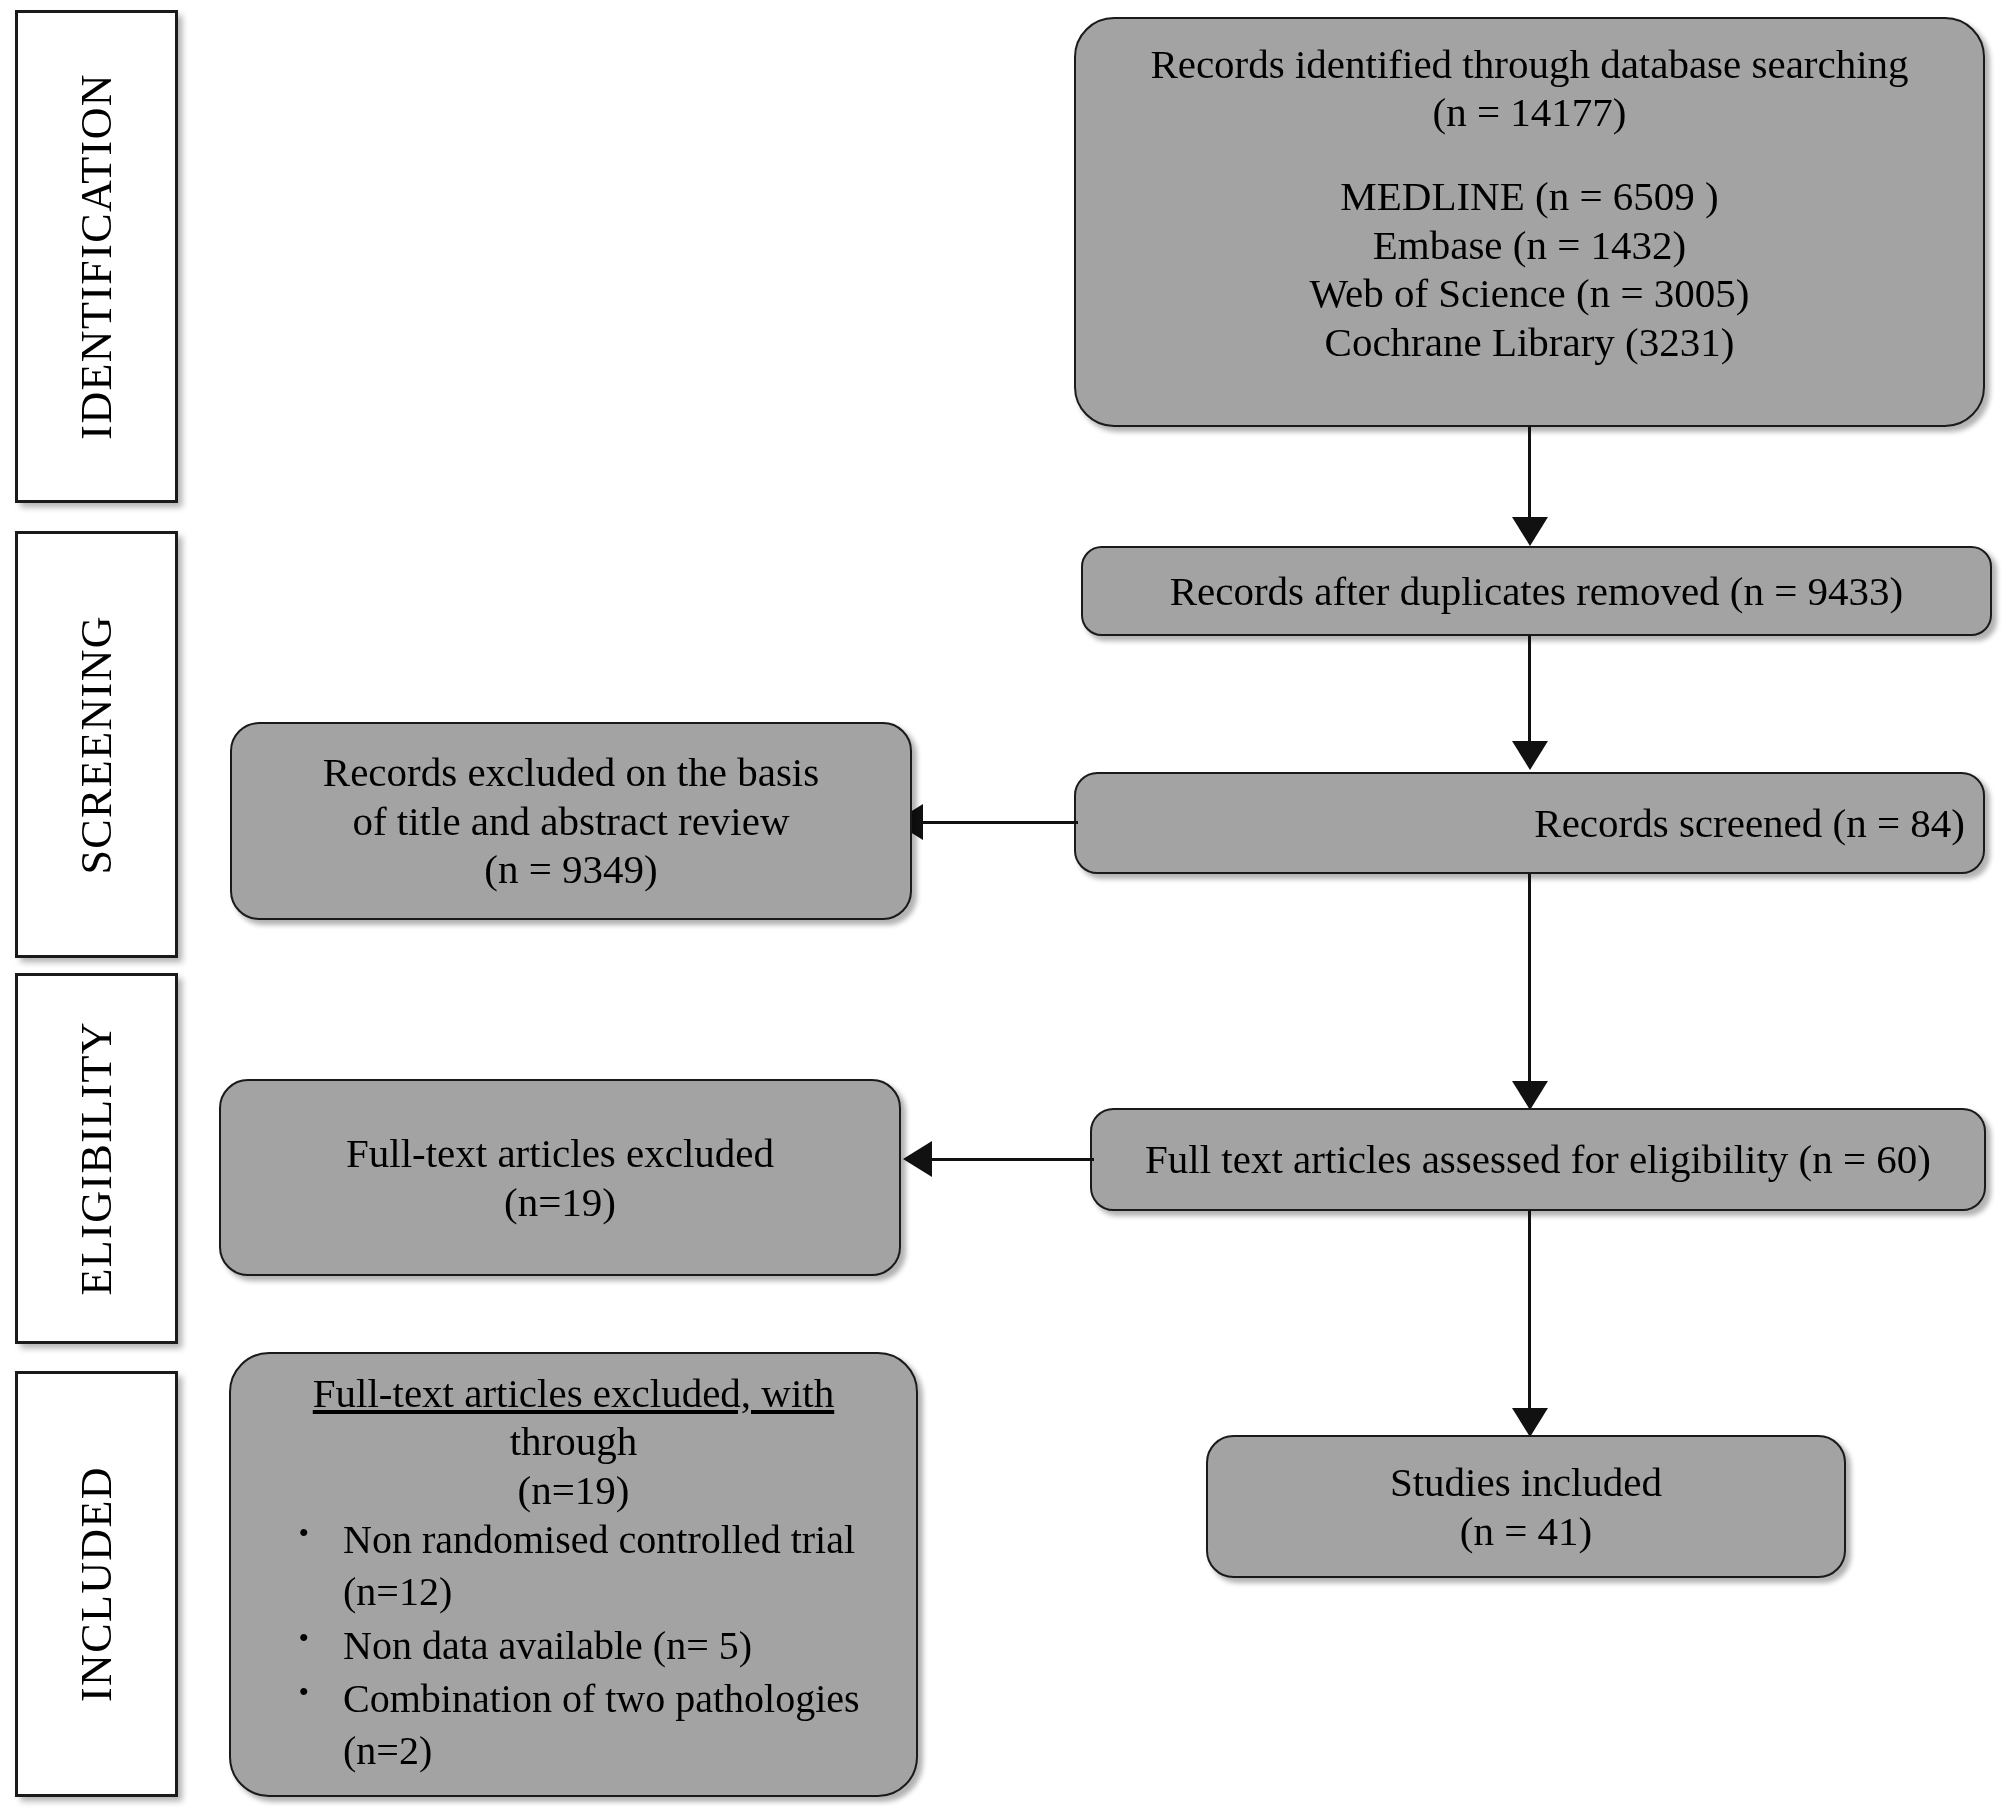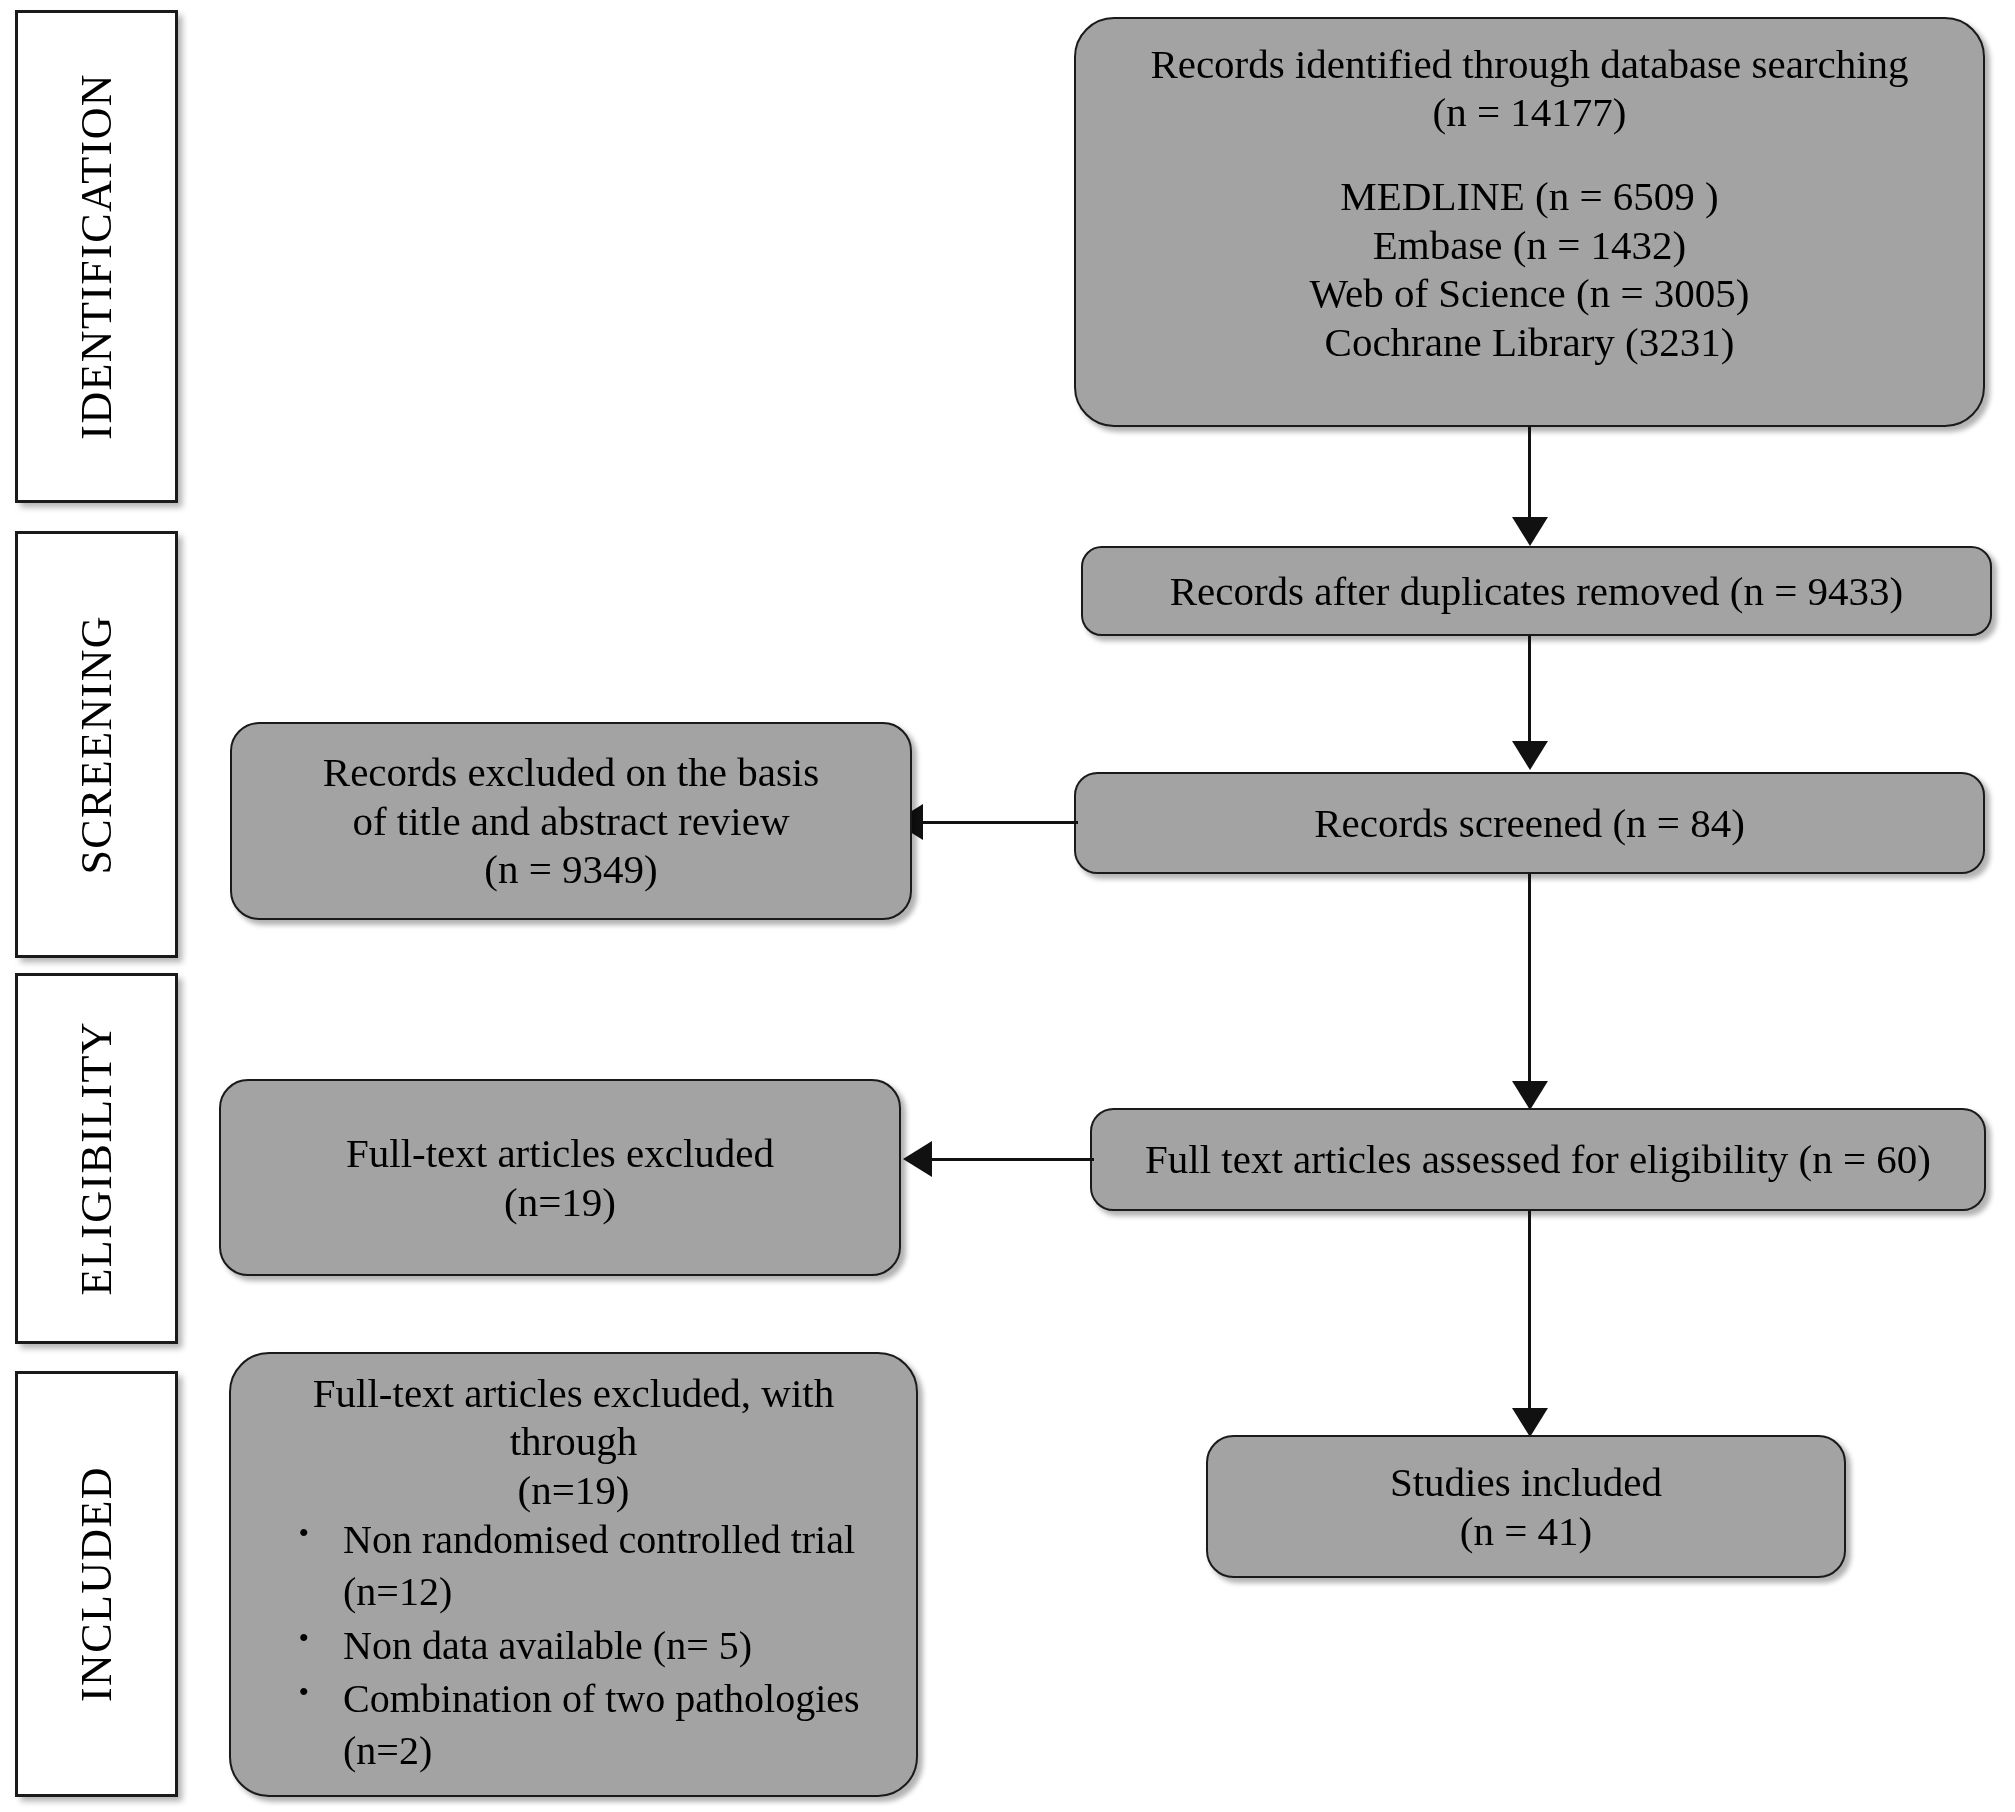--- a/index.html
+++ b/index.html
@@ -58,20 +58,21 @@
     text-align: center;
     padding: 6.9px 18px;
   }
   .flow-box .line {
     font-size: 41px;
     line-height: 1.18;
     white-space: nowrap;
   }
   .flow-box .line.wrap {
     white-space: normal;
+    text-decoration: underline;
   }
   .flow-box .spacer {
     height: 36px;
   }
 
   
   .reasons-list {
     margin: 0;
     padding: 0 0 0 44px;
     list-style: none;
@@ -154,21 +155,21 @@
   <div class="vline" style="left:1528px; top:427px; height:96px;"></div>
   <div class="arrow-down" style="left:1512px; top:517px;"></div>
 
   <div class="flow-box" style="left:1074px; top:546px; width:911px; height:90px; border-radius:20.7px;margin-left:7px;">
     <div class="line">Records after duplicates removed (n = 9433)</div>
   </div>
 
   <div class="vline" style="left:1528px; top:636px; height:110px;"></div>
   <div class="arrow-down" style="left:1512px; top:741px;"></div>
 
-  <div class="flow-box" style="left:1074px; top:772px; width:911px; height:102px; border-radius:23.4px;">
+  <div class="flow-box" style="left:1074px; top:772px; width:911px; height:102px; border-radius:23.4px;align-items:flex-end;">
     <div class="line">Records screened (n = 84)</div>
   </div>
 
   <div class="hline" style="left:923px; top:821px; width:155px;"></div>
   <div class="arrow-left" style="left:894px; top:804px;"></div>
 
   <div class="flow-box" style="left:230px; top:722px; width:682px; height:198px; border-radius:29px;">
     <div class="line">Records excluded on the basis</div>
     <div class="line">of title and abstract review</div>
     <div class="line">(n = 9349)</div>

